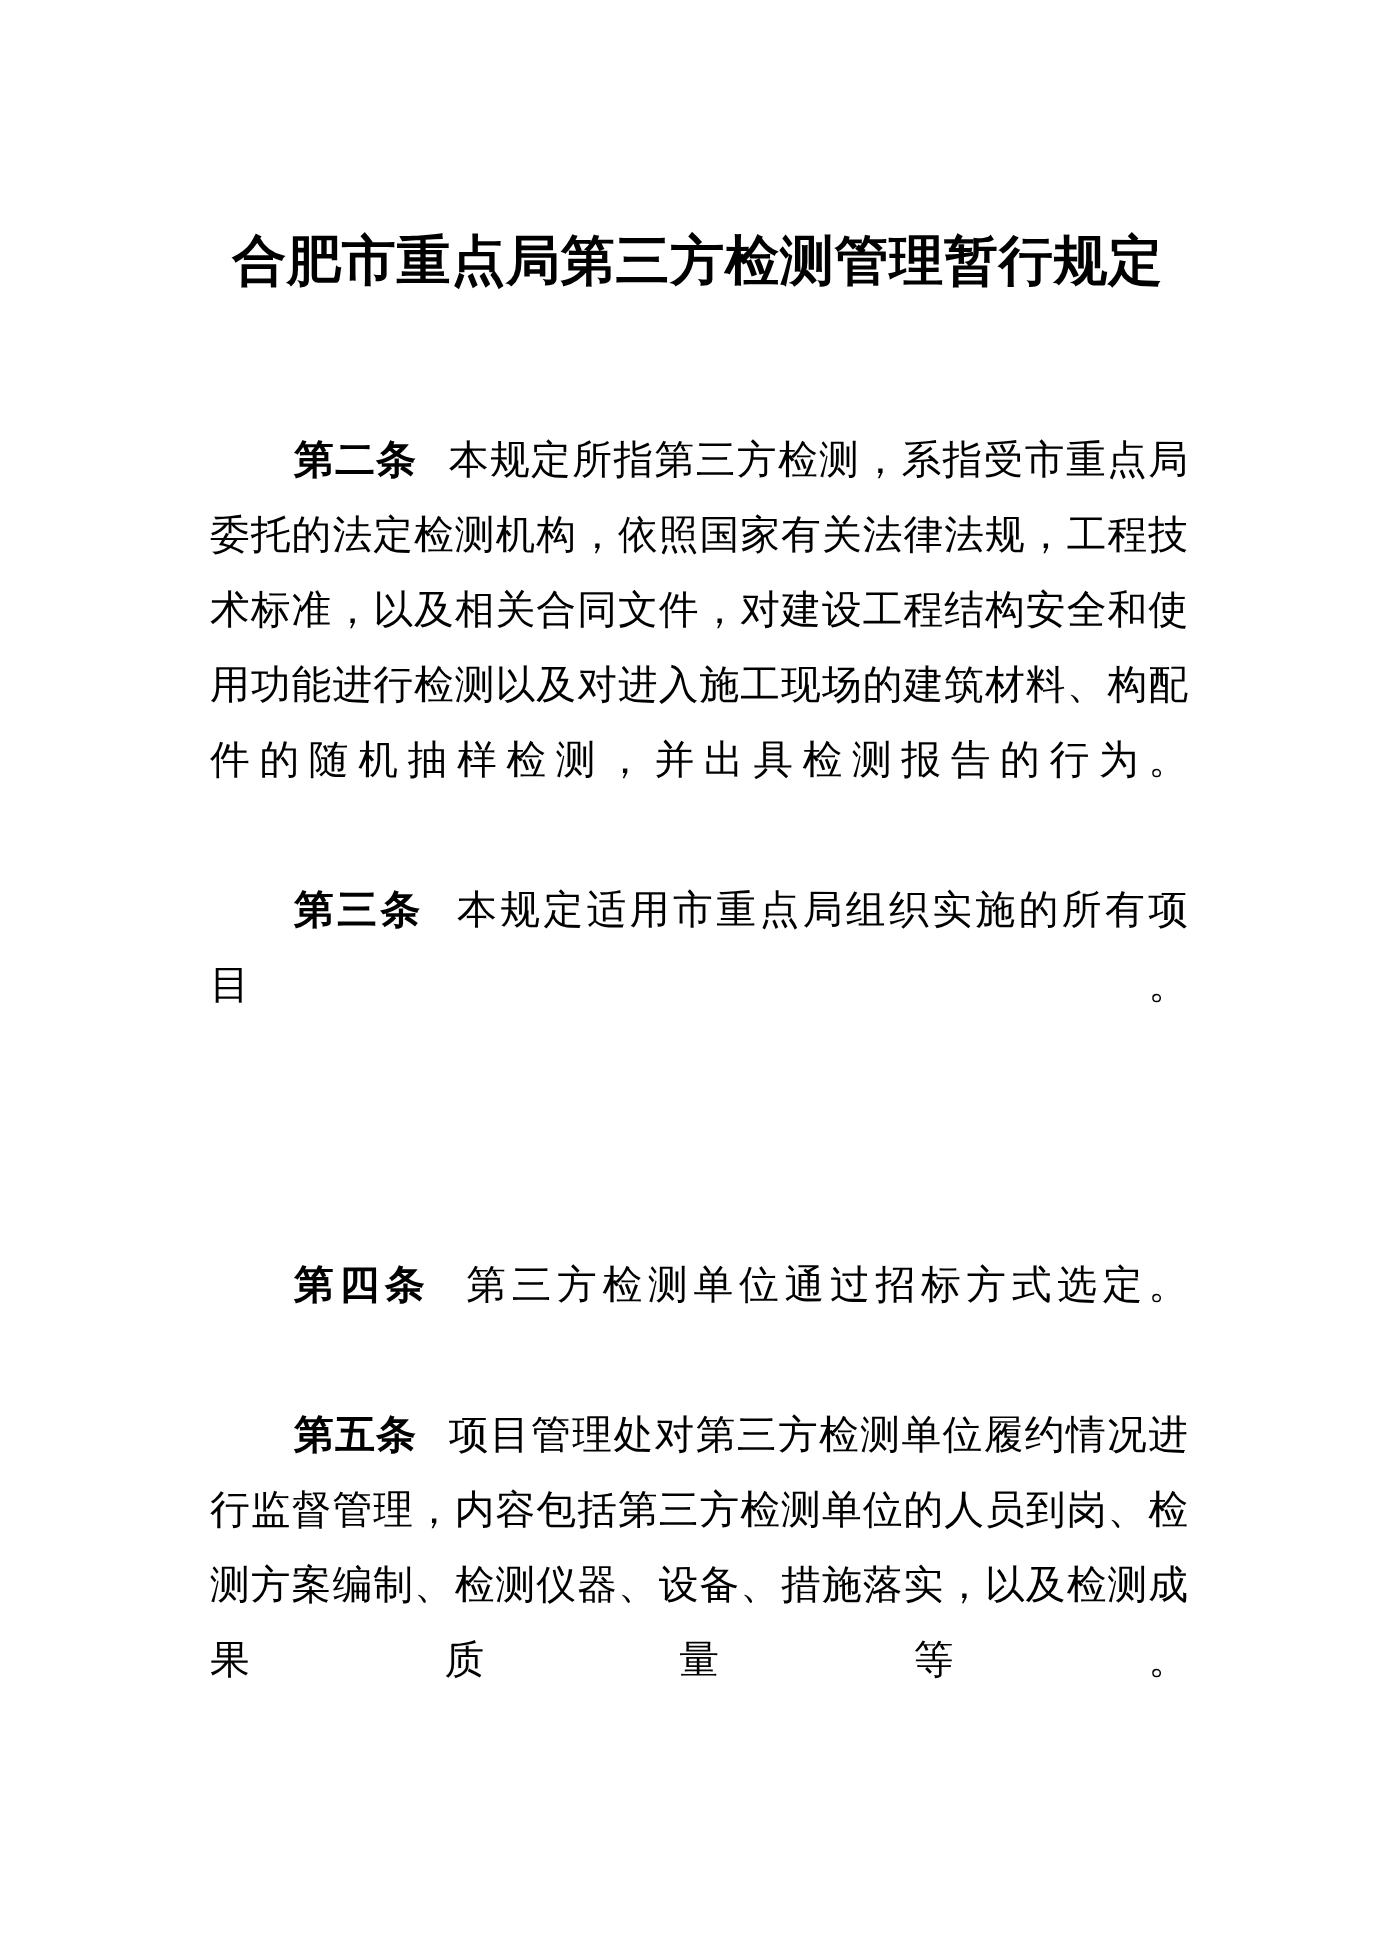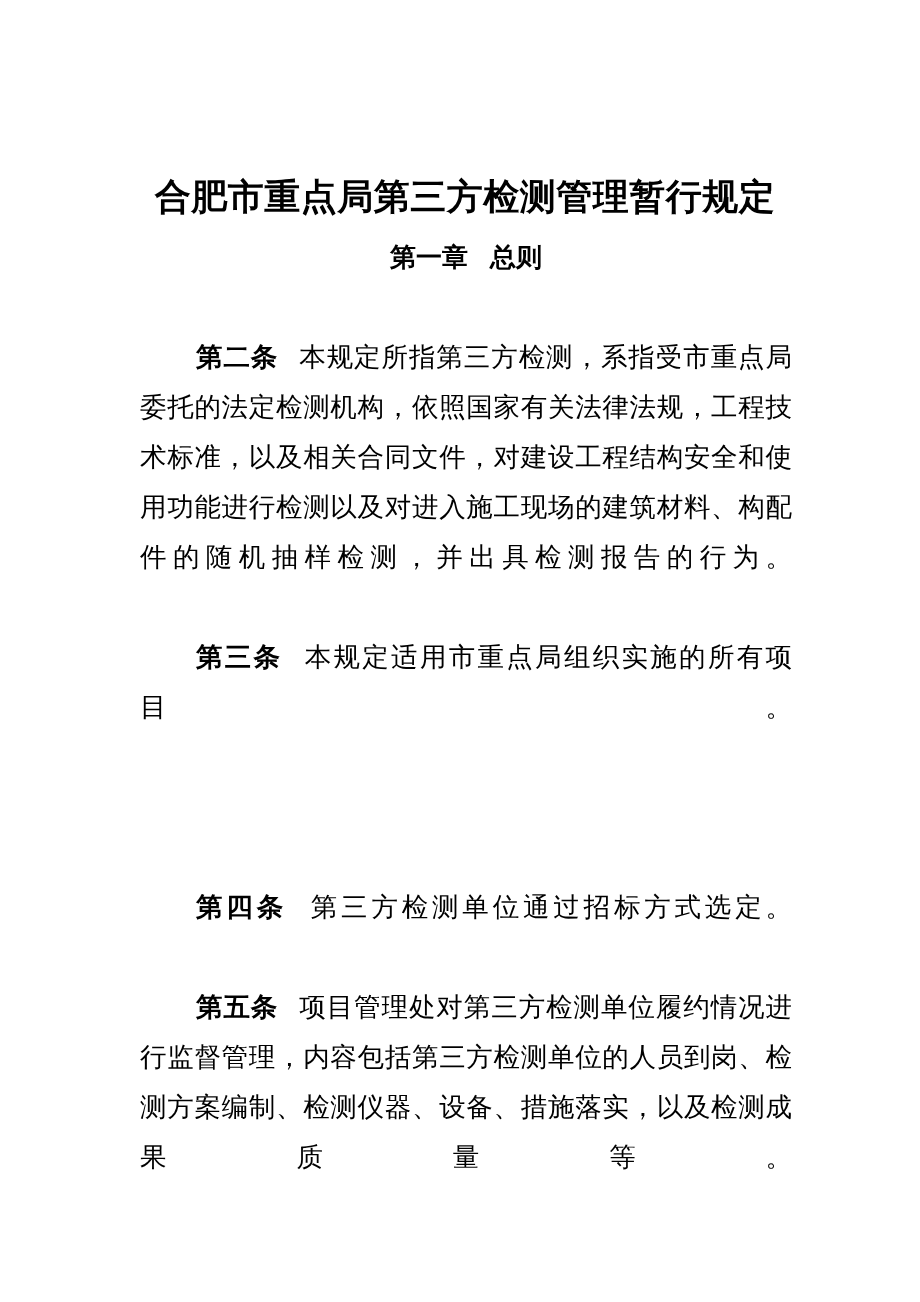--- a/index.html
+++ b/index.html
@@ -24,21 +24,21 @@
     top: 0;
     width: 920px;
     height: 1302px;
     background: #ffffff;
   }
 
   
   .doc-title {
     position: absolute;
     left: 140px;
-    top: 148px;
+    top: 126px;
     width: 650px;
     text-align: center;
     font-size: 36px;
     line-height: 48px;
     font-weight: 700;
     letter-spacing: 0.5px;
     font-family: "DejaVu Serif", "Liberation Serif", serif;
     white-space: nowrap;
   }
 
@@ -100,23 +100,20 @@
 </style>
 </head>
 <body>
 
 <div class="page">
 
   <h1 class="doc-title">合肥市重点局第三方检测管理暂行规定</h1>
 
   <div class="body-block">
 
-    <div class="chapter-heading">
-      <span class="ch-label">第一章</span><span class="ch-gap"></span><span class="ch-name">总则</span>
-    </div>
 
     <div class="gap-before-articles"></div>
 
 
     <p class="article"><span class="art-num">第二条</span><span class="art-sep"></span><span class="art-text">本规定所指第三方检测，系指受市重点局委托的法定检测机构，依照国家有关法律法规，工程技术标准，以及相关合同文件，对建设工程结构安全和使用功能进行检测以及对进入施工现场的建筑材料、构配件的随机抽样检测，并出具检测报告的行为。</span></p>
 
     <p class="article"><span class="art-num">第三条</span><span class="art-sep"></span><span class="art-text">本规定适用市重点局组织实施的所有项目。</span></p>
 
     <div class="gap-before-chapter2"></div>
 

